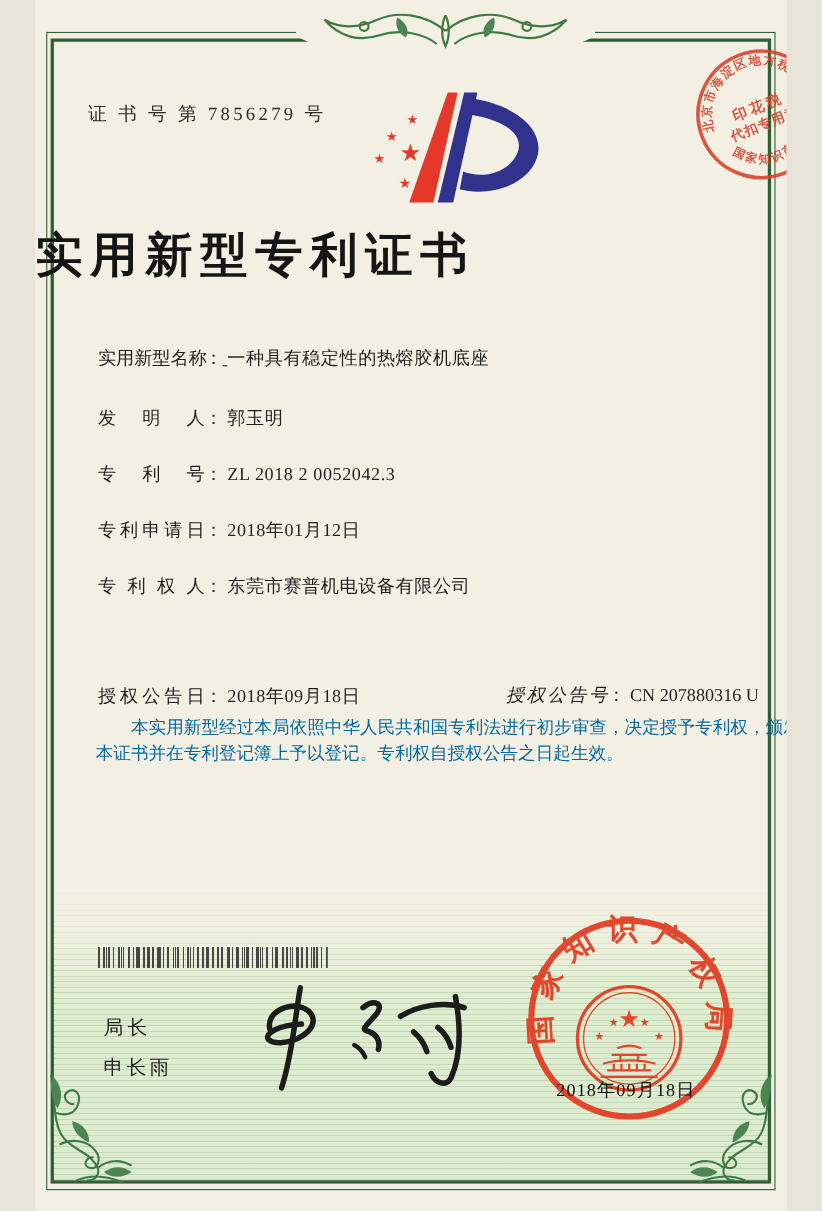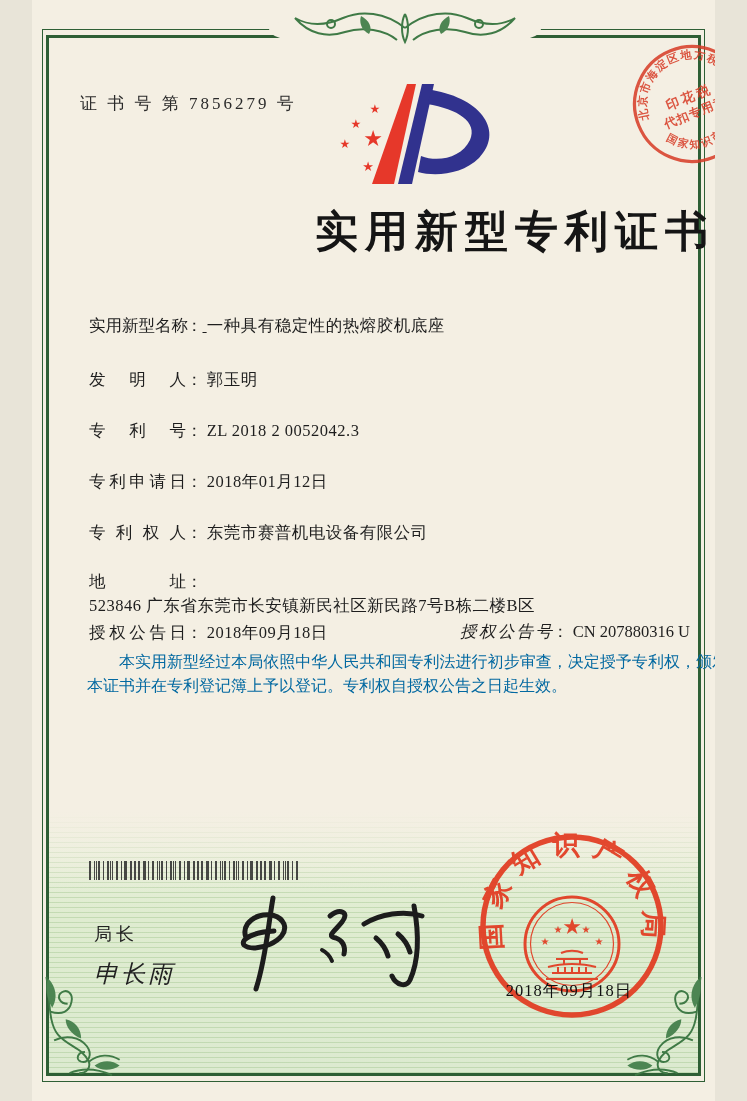--- a/index.html
+++ b/index.html
@@ -27,21 +27,21 @@
   .frame-inner{position:absolute; left:14px; right:14px; top:35px; bottom:25px;
     border:3px solid #2e5f35; pointer-events:none;}
   
   .ornament-top{position:absolute; left:233px; top:4px; width:280px; height:48px;}
   .corner{position:absolute; width:88px; height:106px; bottom:22px;}
   .corner.left{left:8px;}
   .corner.right{right:8px; transform:scaleX(-1);}
   
   .cert-no{position:absolute; left:48px; top:92px; font-size:17px; letter-spacing:3px; color:#2a2a2a;}
   .logo{position:absolute; left:274px; top:78px; width:210px; height:118px;}
-  .title{position:absolute; left:0; right:0; top:203px; text-align:right;
+  .title{position:absolute; left:0; right:0; top:203px; text-align:left;
     font-size:43px; font-weight:bold; letter-spacing:7px; color:#151515;}
   
   .tax-stamp{position:absolute; left:596px; top:40px; width:128px; height:128px;
     transform:rotate(-22deg); opacity:.88;}
   
   .field{position:absolute; left:57px; font-size:16.5px; line-height:24px; white-space:nowrap;}
   .field .flabel{display:inline-block; width:97px; text-align:justify; text-align-last:justify; vertical-align:top;}
   .field .colon{display:inline-block; vertical-align:top;}
   .field .fvalue{display:inline-block; vertical-align:top; letter-spacing:.5px;}
   .field.wrap{white-space:normal;}
@@ -55,21 +55,21 @@
   .body-text{position:absolute; left:55px; top:650px; width:641px;
     font-size:16px; line-height:23.5px; text-align:justify; color:#0369a1;}
   .body-text p{margin:0; text-indent:2em;}
   
   .barcode{position:absolute; left:57px; top:861px; width:209px; height:19px; opacity:.85;
     background:
       repeating-linear-gradient(90deg,#2b2b2b 0 2px,transparent 2px 5px,#2b2b2b 5px 6px,transparent 6px 9px),
       repeating-linear-gradient(90deg,#2b2b2b 0 1px,transparent 1px 7px);}
   
   .director-title{position:absolute; left:62px; top:922px; font-size:18px; letter-spacing:4px; color:#222;}
-  .director-name{position:absolute; left:62px; top:958px; font-size:24px; letter-spacing:3px; color:#222;font-style:italic;}
+  .director-name{position:absolute; left:62px; top:958px; font-size:18px; letter-spacing:3px; color:#222;}
   .signature{position:absolute; left:186px; top:886px; width:220px; height:115px;}
   
   .office-seal{position:absolute; left:438px; top:824px; width:204px; height:204px; opacity:.92;}
   .seal-date{position:absolute; left:452px; top:980px; width:170px; text-align:center;
     font-size:16.5px; letter-spacing:1px; color:#111;}
   
   .page-footer{position:absolute; left:0; right:0; top:1044px; text-align:center;
     font-size:14px; letter-spacing:2px; color:#222;}
   .red{fill:#e23a20;}
   svg text.sealfont{font-family:"Liberation Serif","DejaVu Serif",serif; font-weight:bold;}
@@ -175,24 +175,20 @@
     <span class="flabel">专利号</span><span class="colon">：</span>
     <span class="fvalue">ZL 2018 2 0052042.3</span>
   </div>
   <div class="field f-filing">
     <span class="flabel">专利申请日</span><span class="colon">：</span>
     <span class="fvalue">2018年01月12日</span>
   </div>
   <div class="field f-patentee">
     <span class="flabel">专利权人</span><span class="colon">：</span>
     <span class="fvalue">东莞市赛普机电设备有限公司</span>
-  </div>
-  <div class="field f-addr wrap">
-    <span class="flabel">地址</span><span class="colon">：</span>
-    <span class="fvalue">523846 广东省东莞市长安镇新民社区新民路7号B栋二楼B区</span>
   </div>
   <div class="field f-grant">
     <span class="flabel">授权公告日</span><span class="colon">：</span>
     <span class="fvalue">2018年09月18日</span>
   </div>
   <div class="grant-no">
     <span class="flabel">授权公告号</span><span class="colon">：</span>
     <span class="fvalue">CN 207880316 U</span>
   </div>
 

